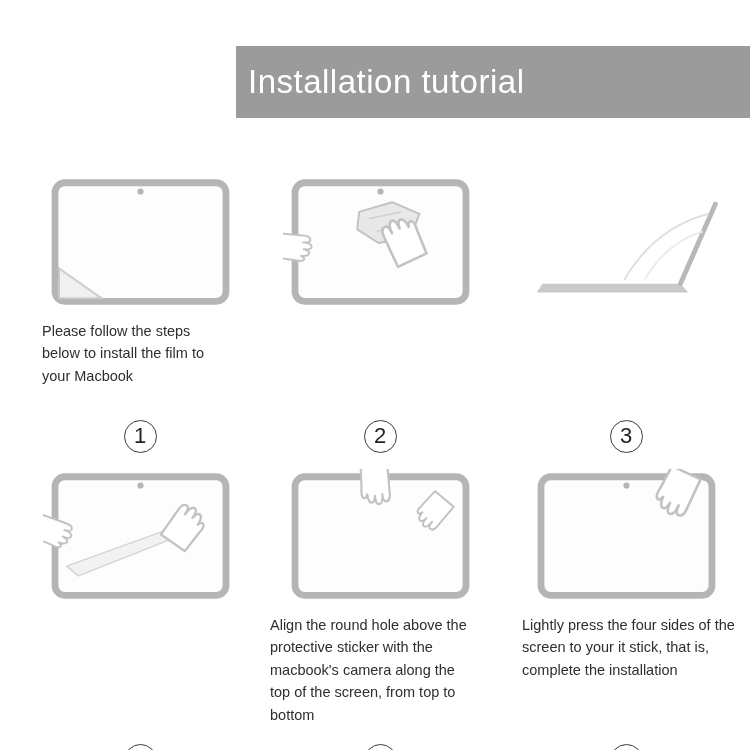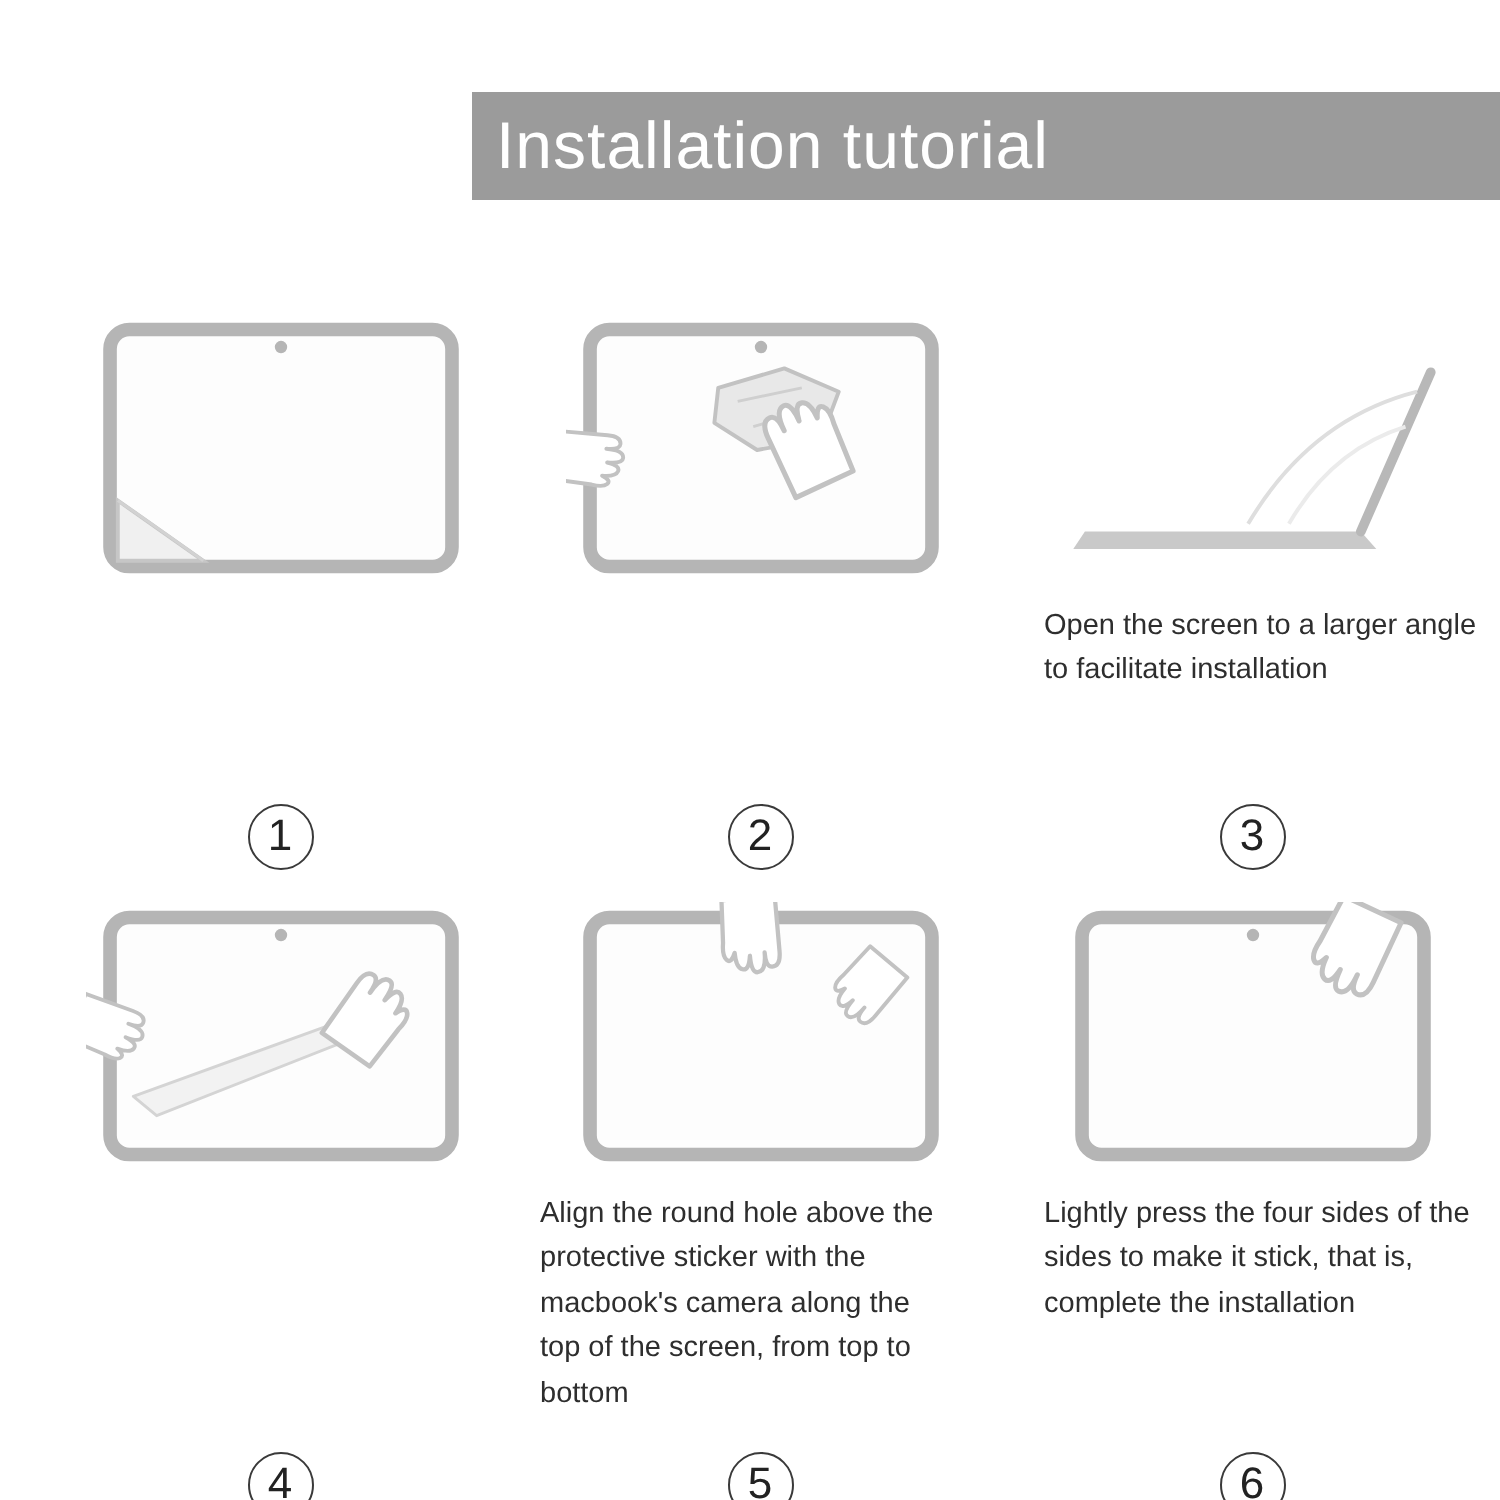--- a/index.html
+++ b/index.html
@@ -5,21 +5,21 @@
   html, body { margin: 0; padding: 0; }
   body {
     width: 750px;
     height: 750px;
     background: #ffffff;
     font-family: "Liberation Sans", "DejaVu Sans", sans-serif;
     overflow: hidden;
   }
   .banner {
     margin: 46px 0 0 236px;
-    height: 54px;
+    height: 72px;
     width: 514px;
     background: #9b9b9b;
     color: #ffffff;
     font-size: 33px;
     font-weight: 400;
     display: flex;
     align-items: center;
     padding-left: 12px;
     box-sizing: border-box;
     letter-spacing: 0.5px;
@@ -103,21 +103,21 @@
   </div>
   <div class="illus" style="grid-column:3;grid-row:1">
     <svg width="200" height="136" viewBox="0 0 200 140">
       <path d="M14,112 L156,112 L164,121 L8,121 Z" fill="#c9c9c9"></path>
       <path d="M156,112 L192,30" stroke="#b8b8b8" stroke-width="5" fill="none" stroke-linecap="round"></path>
       <path d="M185,40 Q130,54 98,108" stroke="#dedede" stroke-width="2" fill="none"></path>
       <path d="M179,58 Q141,70 119,108" stroke="#ebebeb" stroke-width="2" fill="none"></path>
     </svg>
   </div>
 
-  <div class="caption w3" style="grid-column:3;grid-row:2">Open the screen to a larger angle to facilitate installation</div>
+  <div class="caption w1" style="grid-column:1;grid-row:2">Please follow the steps below to install the film to your Macbook</div>
 
   <div class="numcell" style="grid-column:1;grid-row:3">
     <span class="circle-num">1</span>
   </div>
   <div class="numcell" style="grid-column:2;grid-row:3">
     <span class="circle-num">2</span>
   </div>
   <div class="numcell" style="grid-column:3;grid-row:3">
     <span class="circle-num">3</span>
   </div>
@@ -138,21 +138,21 @@
     </svg>
   </div>
   <div class="illus" style="grid-column:3;grid-row:4">
     <svg width="195" height="136" viewBox="0 0 200 140">
       <use href="#scr"></use>
       <use href="#hand" transform="translate(150,30) rotate(-155) scale(1.3)"></use>
     </svg>
   </div>
 
   <div class="caption w2" style="grid-column:2;grid-row:5">Align the round hole above the protective sticker with the macbook's camera along the top of the screen, from top to bottom</div>
-  <div class="caption w3" style="grid-column:3;grid-row:5">Lightly press the four sides of the sides to make it stick, that is, complete the installation</div>
+  <div class="caption w3" style="grid-column:3;grid-row:5">Lightly press the four sides of the screen to your it stick, that is, complete the installation</div>
 
   <div class="numcell" style="grid-column:1;grid-row:6">
     <span class="circle-num">4</span>
   </div>
   <div class="numcell" style="grid-column:2;grid-row:6">
     <span class="circle-num">5</span>
   </div>
   <div class="numcell" style="grid-column:3;grid-row:6">
     <span class="circle-num">6</span>
   </div>

